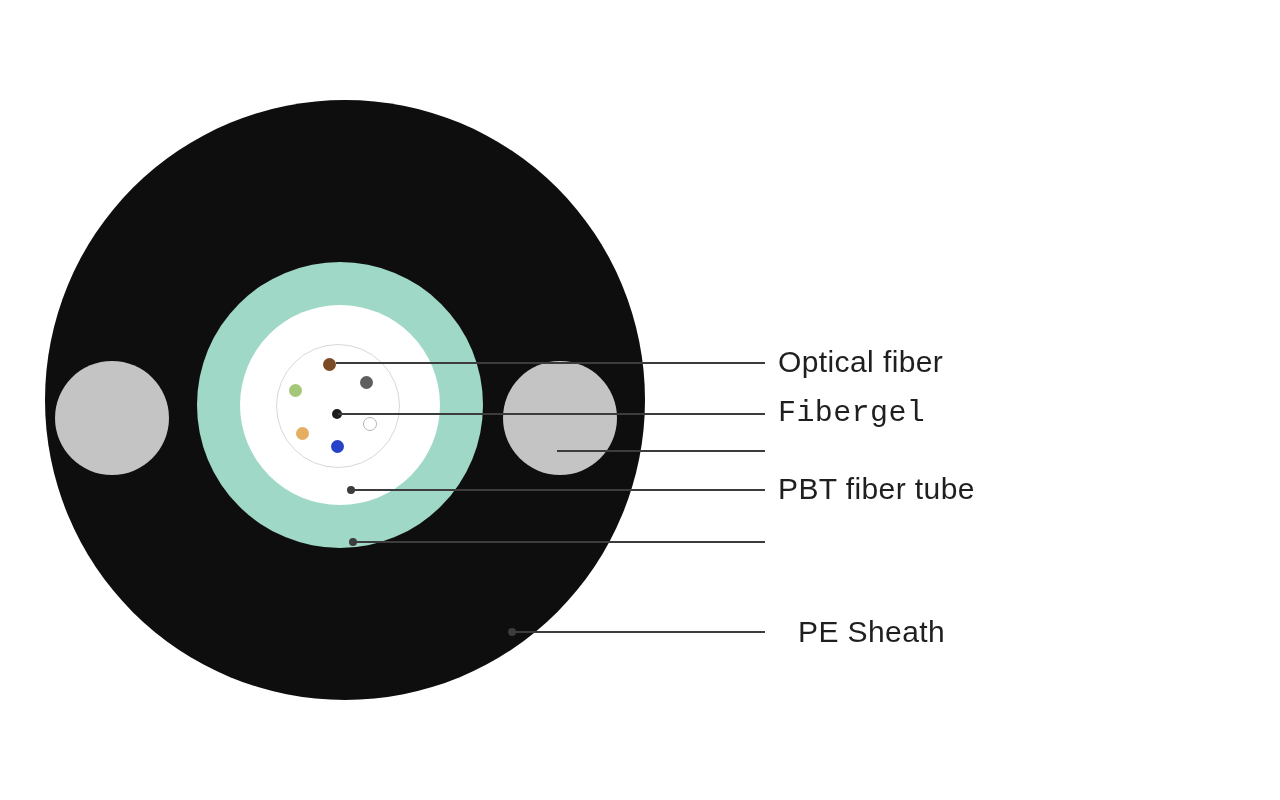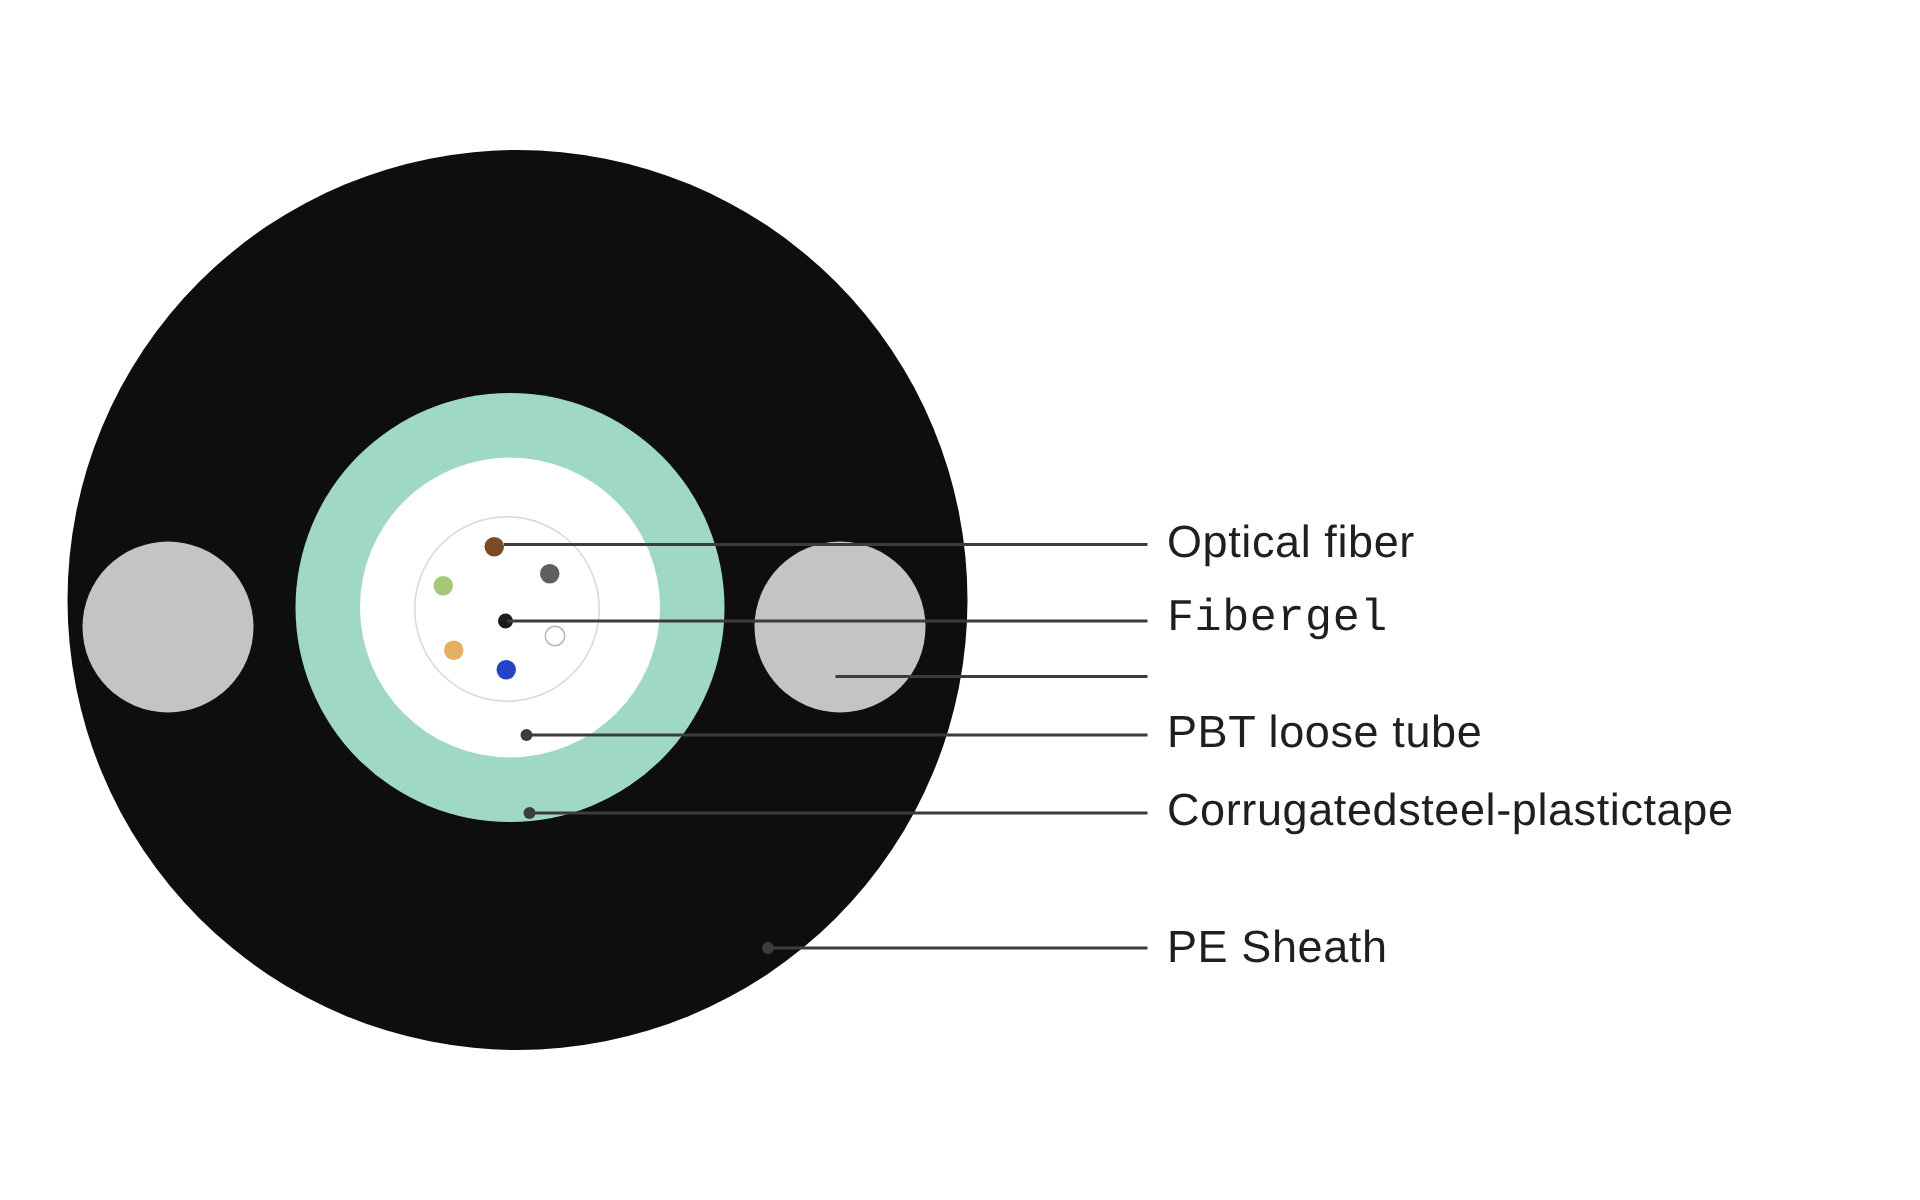--- a/index.html
+++ b/index.html
@@ -75,21 +75,21 @@
     line-height: 30px;
     letter-spacing: 0.4px;
     color: var(--text, #1f1f1f);
     white-space: nowrap;
   }
   .lbl-optical    { top: 347px; }
   .lbl-fibergel   { top: 398px; font-family: Liberation Mono, monospace; }
   .lbl-steelwire  { top: 434px; }
   .lbl-pbt        { top: 474px; }
   .lbl-corrugated { top: 526px; }
-  .lbl-pe         { top: 617px; }
+  .lbl-pe         { top: 617px; margin-left: 20px; }
 </style>
 </head>
 <body>
 
 <div class="canvas">
 
   <div class="circle pe-sheath"></div>
   <div class="circle steel-left"></div>
   <div class="circle steel-right"></div>
   <div class="circle tape"></div>
@@ -110,17 +110,16 @@
 
   <div class="line line-optical"></div>
   <div class="line line-fibergel"></div>
   <div class="line line-steelwire"></div>
   <div class="line line-pbt"></div>
   <div class="line line-corrugated"></div>
   <div class="line line-pe"></div>
 
   <div class="label lbl-optical">Optical fiber</div>
   <div class="label lbl-fibergel">Fibergel</div>
-  <div class="label lbl-pbt">PBT loose tube</div>
-  <div class="label lbl-corrugated">Corrugatedsteel-plastictape</div>
+  <div class="label lbl-pbt">PBT fiber tube</div>
   <div class="label lbl-pe">PE Sheath</div>
 
 </div>
 
 </body></html>

